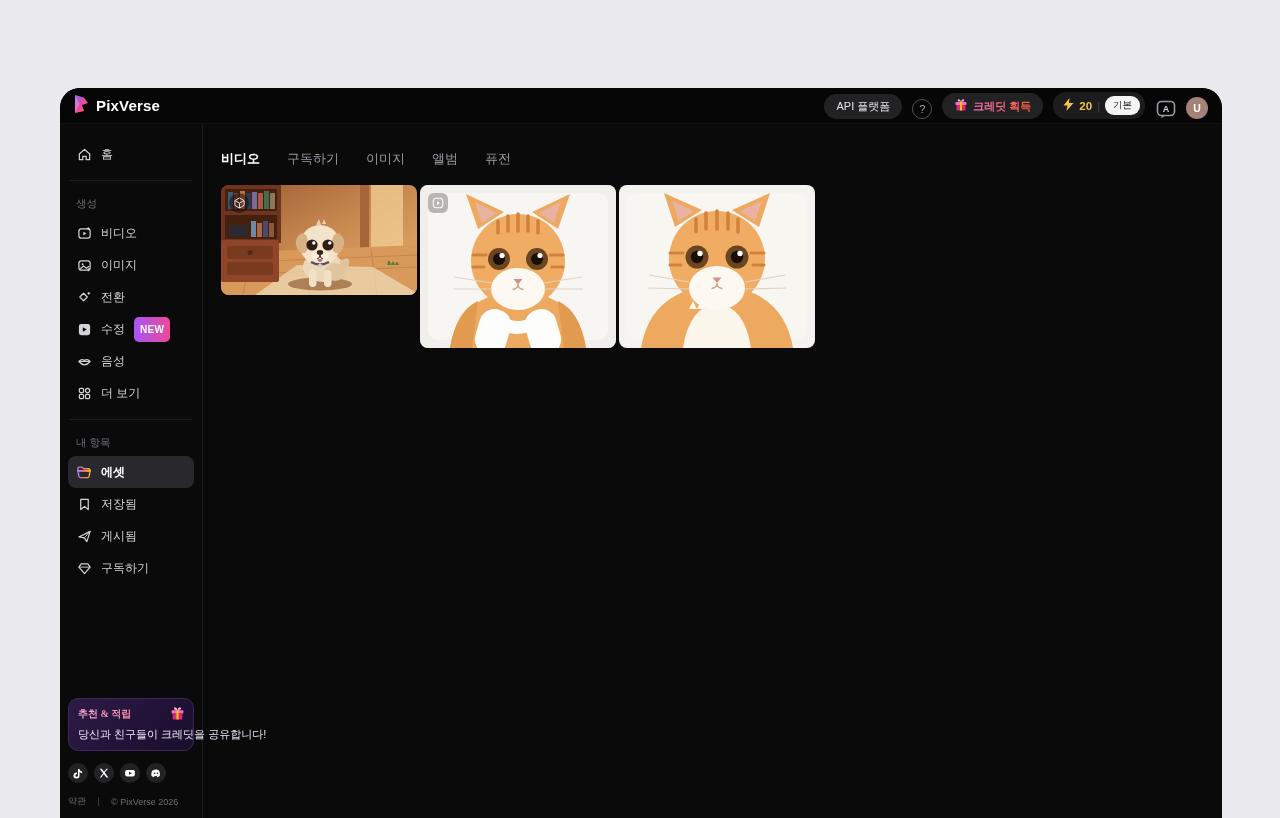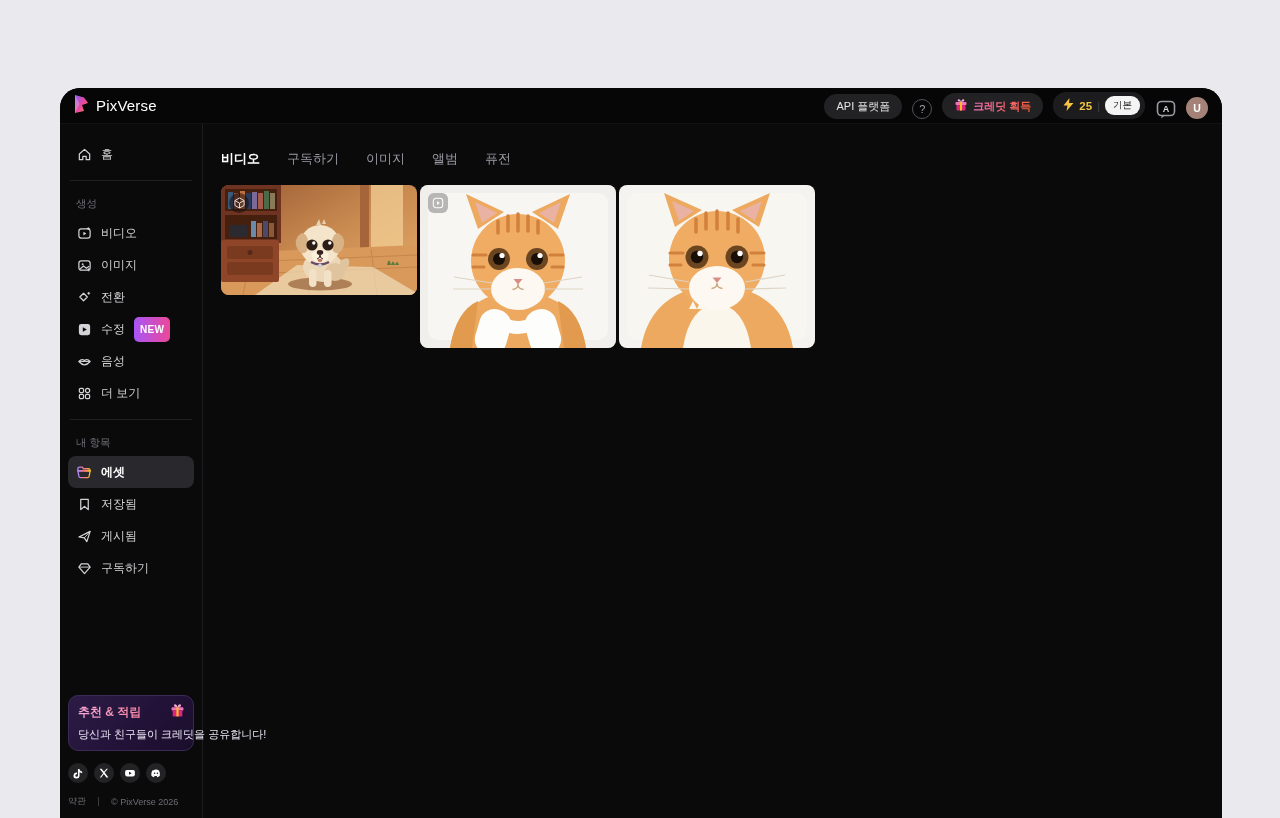--- a/index.html
+++ b/index.html
@@ -12,21 +12,21 @@
     display:flex; flex-direction:column;
   }
 
   
   .hdr {
     height:36px; flex:0 0 36px; background:#060607;
     display:flex; align-items:center; justify-content:space-between;
     padding:0 14px 0 14px; border-bottom:1px solid rgba(255,255,255,0.05);
   }
   .logo-wrap { display:flex; align-items:center; gap:7px; }
-  .logo-text { color:#fff; font-weight:normal; font-size:15px; letter-spacing:0.2px; }
+  .logo-text { color:#fff; font-weight:bold; font-size:15px; letter-spacing:0.2px; }
   .hdr-right { display:flex; align-items:flex-end; gap:10px; }
   .pill-btn {
     background:#222225; color:#e4e4e7; font-size:11px; border:none;
     padding:5px 12px; border-radius:13px; cursor:pointer; display:flex; align-items:center; gap:5px;
     font-family:"Liberation Sans", sans-serif;
   }
   .help-circle {
     width:20px; height:20px; border-radius:50%; border:1.5px solid #52525b;
     color:#a1a1aa; font-size:11px; display:flex; align-items:center; justify-content:center;
     background:transparent; cursor:pointer;
@@ -66,23 +66,23 @@
   .new-badge {
     background:linear-gradient(90deg,#a855f7,#ec4899);
     color:#fff; font-size:10px; font-weight:bold; padding:7px 6px; border-radius:5px; letter-spacing:0.3px;
   }
   .side-bottom { margin-top:auto; display:flex; flex-direction:column; }
   .promo-card {
     background:linear-gradient(135deg,#2c1b45 0%,#231238 55%,#1a0e2c 100%);
     border:1px solid #3a2a55; border-radius:10px; padding:8px 9px; position:relative; cursor:pointer;
   }
   .promo-title {
-    font-size:12px; font-weight:bold;
+    font-size:10px; font-weight:bold;
     background:linear-gradient(90deg,#f9a8d4,#fb7185);
-    -webkit-background-clip:text; background-clip:text; color:transparent;
+    -webkit-background-clip:text; background-clip:text; color:transparent;font-family:Liberation Serif, serif;
   }
   .promo-sub { color:#e8e3f2; font-size:11px; margin-top:6px; white-space:nowrap; }
   .promo-gift { position:absolute; right:8px; top:7px; }
   .social-row { display:flex; gap:6px; margin-top:12px; }
   .social-btn {
     width:20px; height:20px; border-radius:50%; background:#232326; border:none; cursor:pointer;
     display:flex; align-items:center; justify-content:center;
   }
   .side-foot { display:flex; align-items:center; gap:12px; margin-top:12px; color:#6e6e76; font-size:9px; }
   .foot-sep { width:1px; height:9px; background:#3a3a40; }
@@ -153,21 +153,21 @@
           </svg>
         </span>
         <span class="grad-text" style="font-size:11px;">크레딧 획득</span>
       </button>
       <div class="credits-pill">
         <span class="ic">
           <svg width="11" height="13" viewBox="0 0 11 13">
             <path d="M6.5 0 L0.5 7.5 L4.5 7.5 L3.5 13 L10.5 5 L6 5 Z" fill="#f5c443"></path>
           </svg>
         </span>
-        <span class="credits-num">25</span>
+        <span class="credits-num">20</span>
         <span class="credits-sep">|</span>
         <span class="plan-chip">기본</span>
       </div>
       <button class="lang-btn">
         <svg width="20" height="19" viewBox="0 0 20 19">
           <rect x="1.5" y="1.5" width="17" height="14" rx="4" fill="none" stroke="#9a9aa3" stroke-width="1.6"></rect>
           <path d="M6 15.5 L5 18.5 L9 15.5 Z" fill="#9a9aa3"></path>
           <text x="10" y="12" text-anchor="middle" font-size="9" font-family="Liberation Sans, sans-serif" fill="#d4d4d8" font-weight="bold">A</text>
         </svg>
       </button>

